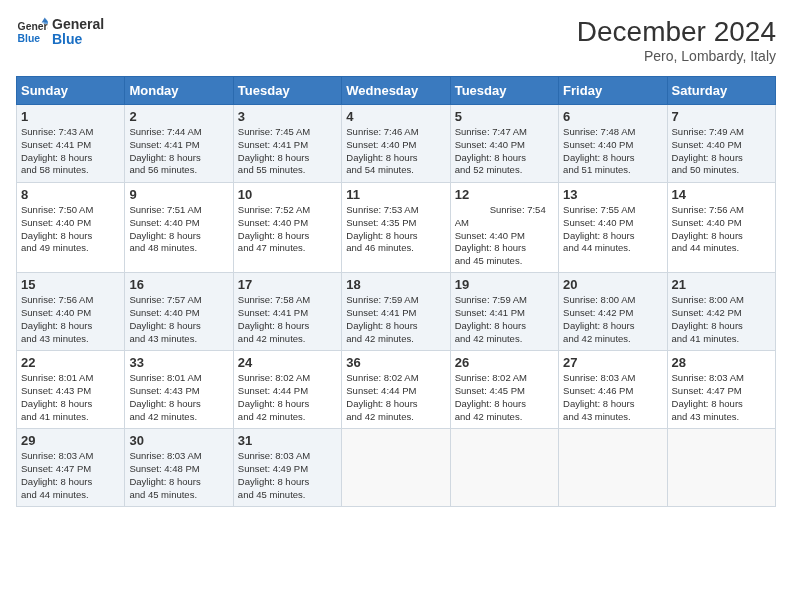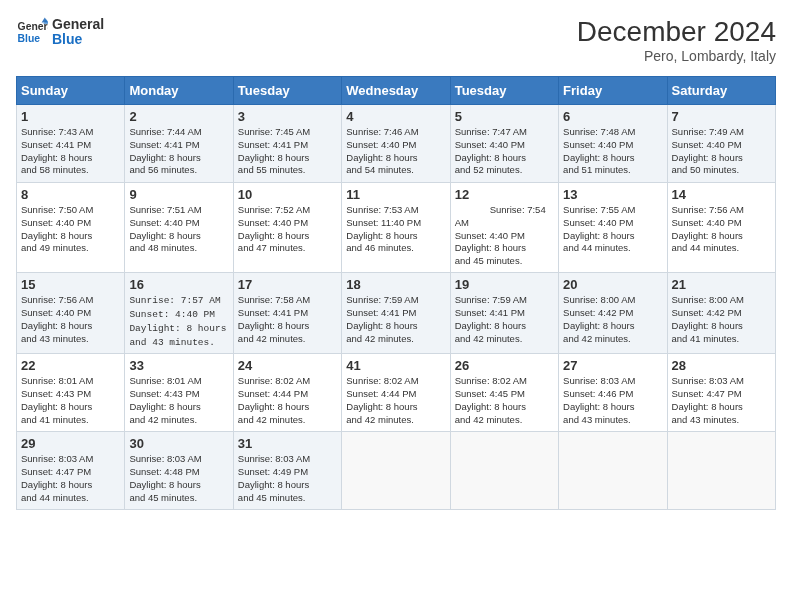--- a/index.html
+++ b/index.html
@@ -163,42 +163,42 @@
 and 49 minutes.</span></td>
           <td><span class="day-num">9</span><span class="day-info" style="white-space: pre-line;">Sunrise: 7:51 AM
 Sunset: 4:40 PM
 Daylight: 8 hours
 and 48 minutes.</span></td>
           <td><span class="day-num">10</span><span class="day-info" style="white-space: pre-line;">Sunrise: 7:52 AM
 Sunset: 4:40 PM
 Daylight: 8 hours
 and 47 minutes.</span></td>
           <td><span class="day-num">11</span><span class="day-info" style="white-space: pre-line;">Sunrise: 7:53 AM
-Sunset: 11:40 PM
+Sunset: 4:35 PM
 Daylight: 8 hours
 and 46 minutes.</span></td>
           <td><span class="day-num">12</span><span class="day-info" style="white-space: pre-line; margin-left: 35px;">Sunrise: 7:54 AM
 Sunset: 4:40 PM
 Daylight: 8 hours
 and 45 minutes.</span></td>
           <td><span class="day-num">13</span><span class="day-info" style="white-space: pre-line;">Sunrise: 7:55 AM
 Sunset: 4:40 PM
 Daylight: 8 hours
 and 44 minutes.</span></td>
           <td><span class="day-num">14</span><span class="day-info" style="white-space: pre-line;">Sunrise: 7:56 AM
 Sunset: 4:40 PM
 Daylight: 8 hours
 and 44 minutes.</span></td>
         </tr>
         <tr>
           <td><span class="day-num">15</span><span class="day-info" style="white-space: pre-line;">Sunrise: 7:56 AM
 Sunset: 4:40 PM
 Daylight: 8 hours
 and 43 minutes.</span></td>
-          <td><span class="day-num">16</span><span class="day-info" style="white-space: pre-line; font-family: Liberation Mono, monospace;">Sunrise: 7:57 AM
+          <td><span class="day-num">16</span><span class="day-info" style="white-space: pre-line;">Sunrise: 7:57 AM
 Sunset: 4:40 PM
 Daylight: 8 hours
 and 43 minutes.</span></td>
           <td><span class="day-num">17</span><span class="day-info" style="white-space: pre-line; margin-top: 43px;">Sunrise: 7:58 AM
 Sunset: 4:41 PM
 Daylight: 8 hours
 and 42 minutes.</span></td>
           <td><span class="day-num">18</span><span class="day-info" style="white-space: pre-line;">Sunrise: 7:59 AM
 Sunset: 4:41 PM
 Daylight: 8 hours
@@ -222,21 +222,21 @@
 Daylight: 8 hours
 and 41 minutes.</span></td>
           <td><span class="day-num">33</span><span class="day-info" style="white-space: pre-line;">Sunrise: 8:01 AM
 Sunset: 4:43 PM
 Daylight: 8 hours
 and 42 minutes.</span></td>
           <td><span class="day-num">24</span><span class="day-info" style="white-space: pre-line;">Sunrise: 8:02 AM
 Sunset: 4:44 PM
 Daylight: 8 hours
 and 42 minutes.</span></td>
-          <td><span class="day-num">41</span><span class="day-info" style="white-space: pre-line;">Sunrise: 8:02 AM
+          <td><span class="day-num">36</span><span class="day-info" style="white-space: pre-line;">Sunrise: 8:02 AM
 Sunset: 4:44 PM
 Daylight: 8 hours
 and 42 minutes.</span></td>
           <td><span class="day-num">26</span><span class="day-info" style="white-space: pre-line;">Sunrise: 8:02 AM
 Sunset: 4:45 PM
 Daylight: 8 hours
 and 42 minutes.</span></td>
           <td><span class="day-num">27</span><span class="day-info" style="white-space: pre-line;">Sunrise: 8:03 AM
 Sunset: 4:46 PM
 Daylight: 8 hours

